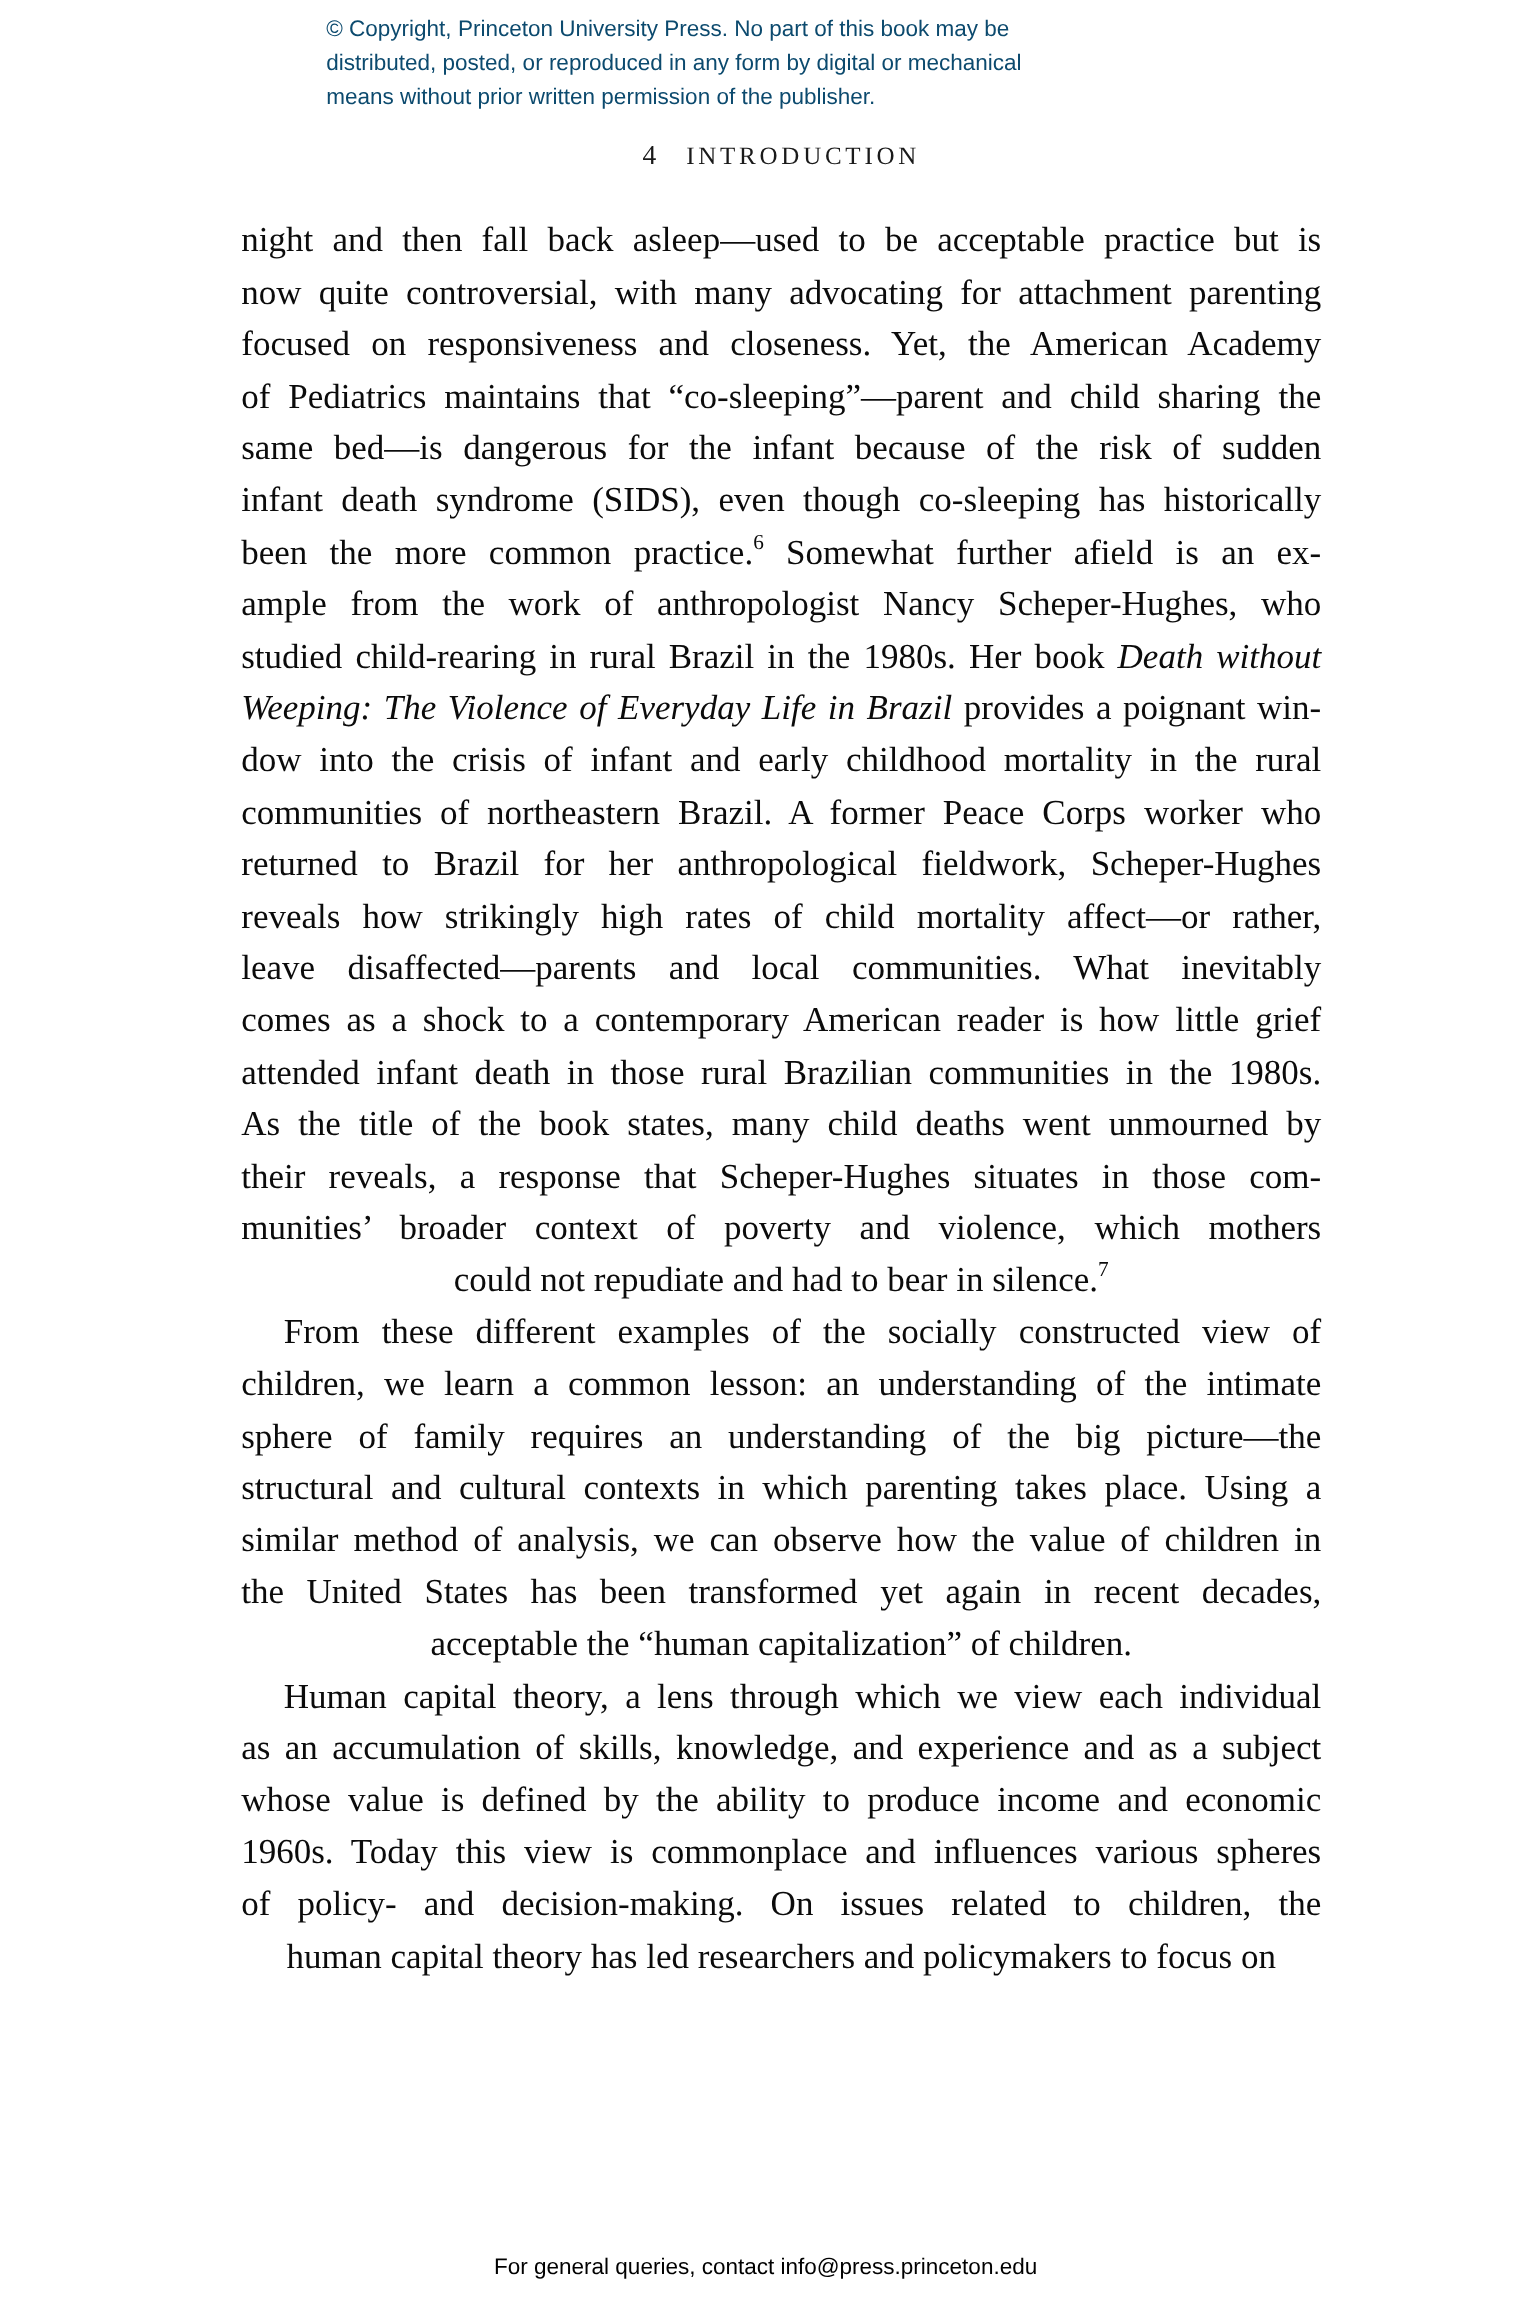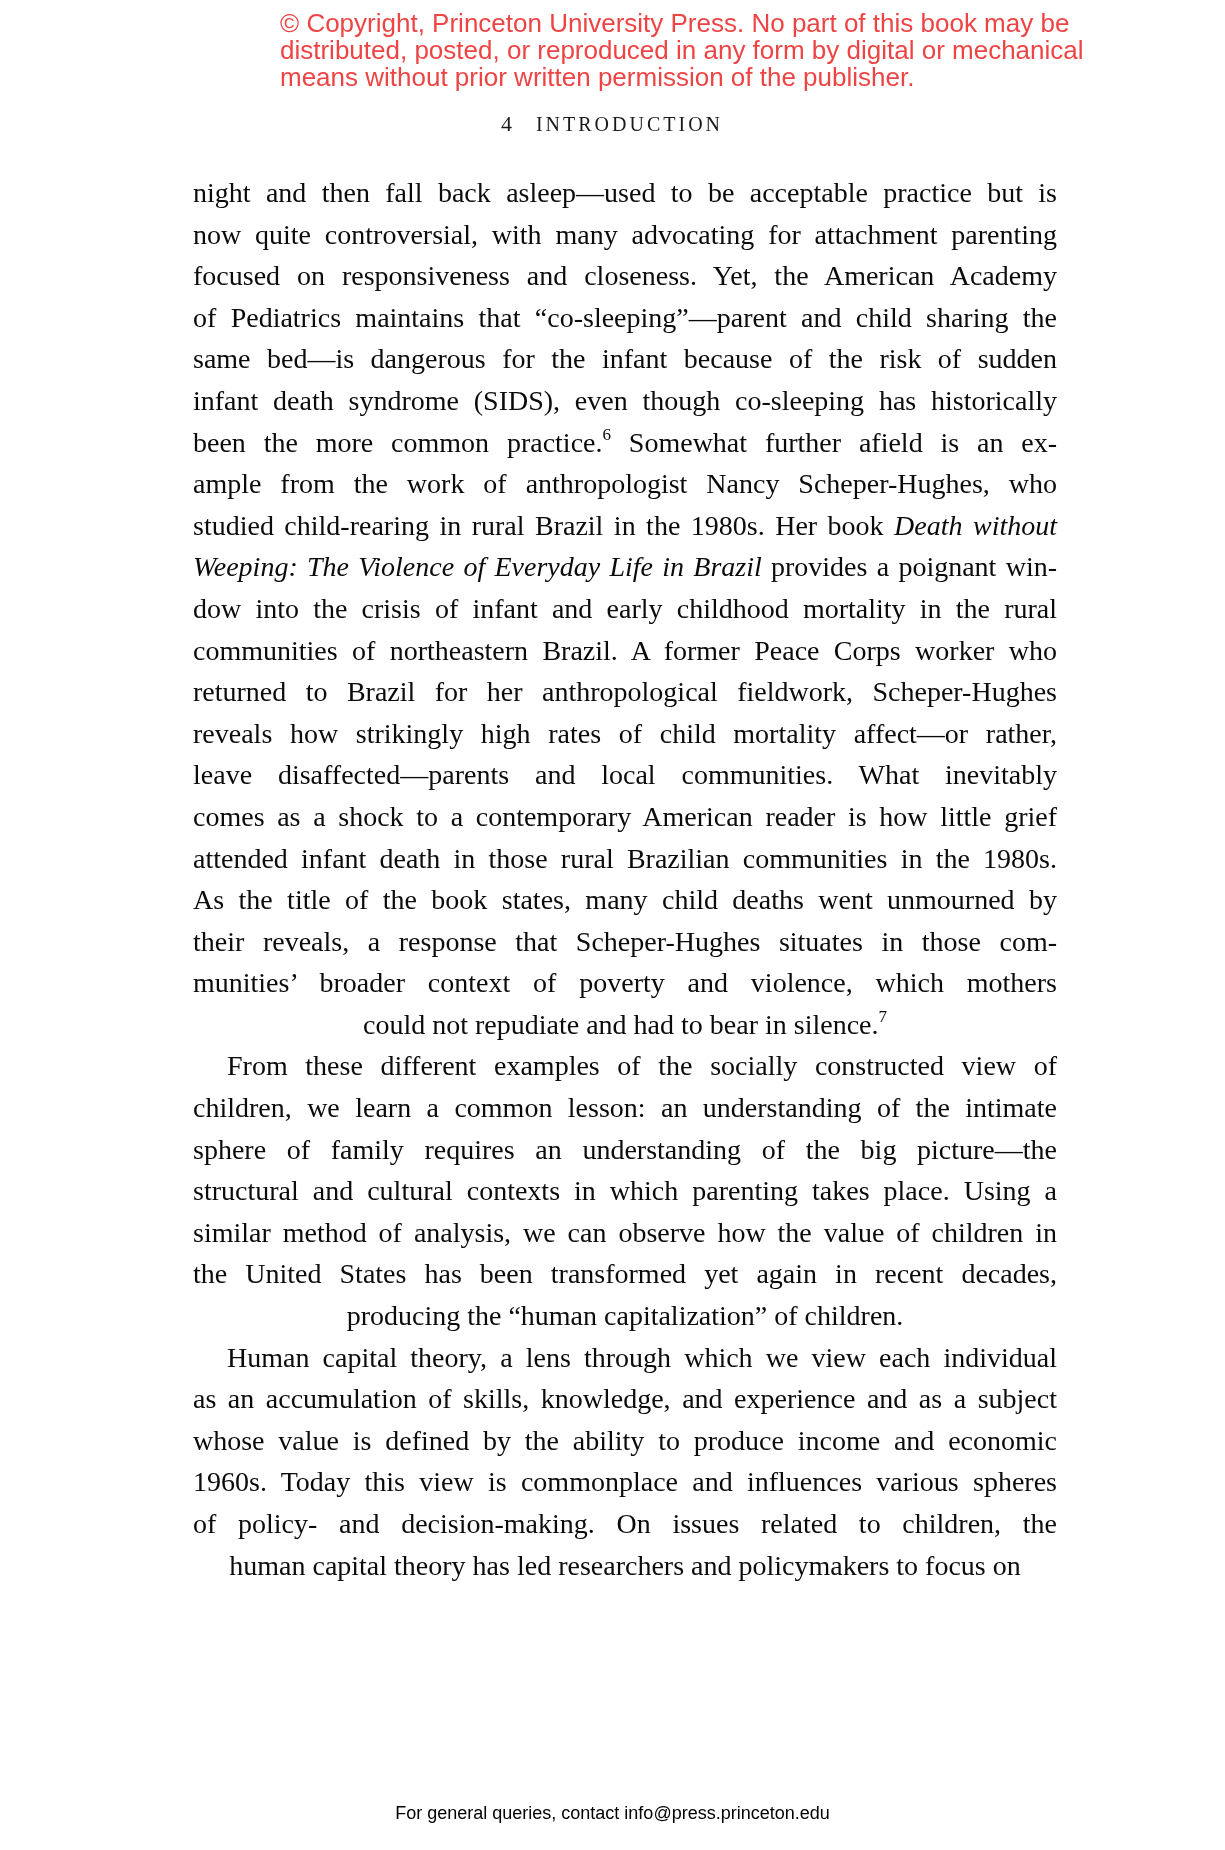--- a/index.html
+++ b/index.html
@@ -7,31 +7,31 @@
     position: relative;
     width: 1225px;
     height: 1850px;
     background: #ffffff;
     margin: 0 auto;
     overflow: hidden;
   }
   
   .copyright {
     position: absolute;
-    left: 280px;
+    left: 261px;
     top: 10px;
     font-family: "Liberation Sans", sans-serif;
-    font-size: 26px;
+    font-size: 18px;
     line-height: 27px;
-    color: #ef4444;
+    color: #0c4a6e;
   }
   
   .running-head {
     position: absolute;
-    left: 180px;
+    left: 193px;
     top: 112px;
     width: 864px;
     text-align: center;
     font-family: "Liberation Serif", serif;
     color: #1a1a1a;
     line-height: 24px;
   }
   .running-head .pagenum {
     font-size: 22px;
     letter-spacing: 0;
@@ -111,21 +111,21 @@
       <div class="line j"><span>As the title of the book states, many child deaths went unmourned by</span></div>
       <div class="line j"><span>their reveals, a response that Scheper-Hughes situates in those com-</span></div>
       <div class="line j"><span>munities’ broader context of poverty and violence, which mothers</span></div>
       <div class="line"><span>could not repudiate and had to bear in silence.</span><sup>7</sup></div>
       <div class="line j indent"><span>From these different examples of the socially constructed view of</span></div>
       <div class="line j"><span>children, we learn a common lesson: an understanding of the intimate</span></div>
       <div class="line j"><span>sphere of family requires an understanding of the big picture—the</span></div>
       <div class="line j"><span>structural and cultural contexts in which parenting takes place. Using a</span></div>
       <div class="line j"><span>similar method of analysis, we can observe how the value of children in</span></div>
       <div class="line j"><span>the United States has been transformed yet again in recent decades,</span></div>
-      <div class="line"><span>producing the “human capitalization” of children.</span></div>
+      <div class="line"><span>acceptable the “human capitalization” of children.</span></div>
       <div class="line j indent"><span>Human capital theory, a lens through which we view each individual</span></div>
       <div class="line j"><span>as an accumulation of skills, knowledge, and experience and as a subject</span></div>
       <div class="line j"><span>whose value is defined by the ability to produce income and economic</span></div>
       <div class="line j"><span>1960s. Today this view is commonplace and influences various spheres</span></div>
       <div class="line j"><span>of policy- and decision-making. On issues related to children, the</span></div>
       <div class="line"><span>human capital theory has led researchers and policymakers to focus on</span></div>
     </div>
 
   <div class="page-footer">For general queries, contact info@press.princeton.edu</div>
 

